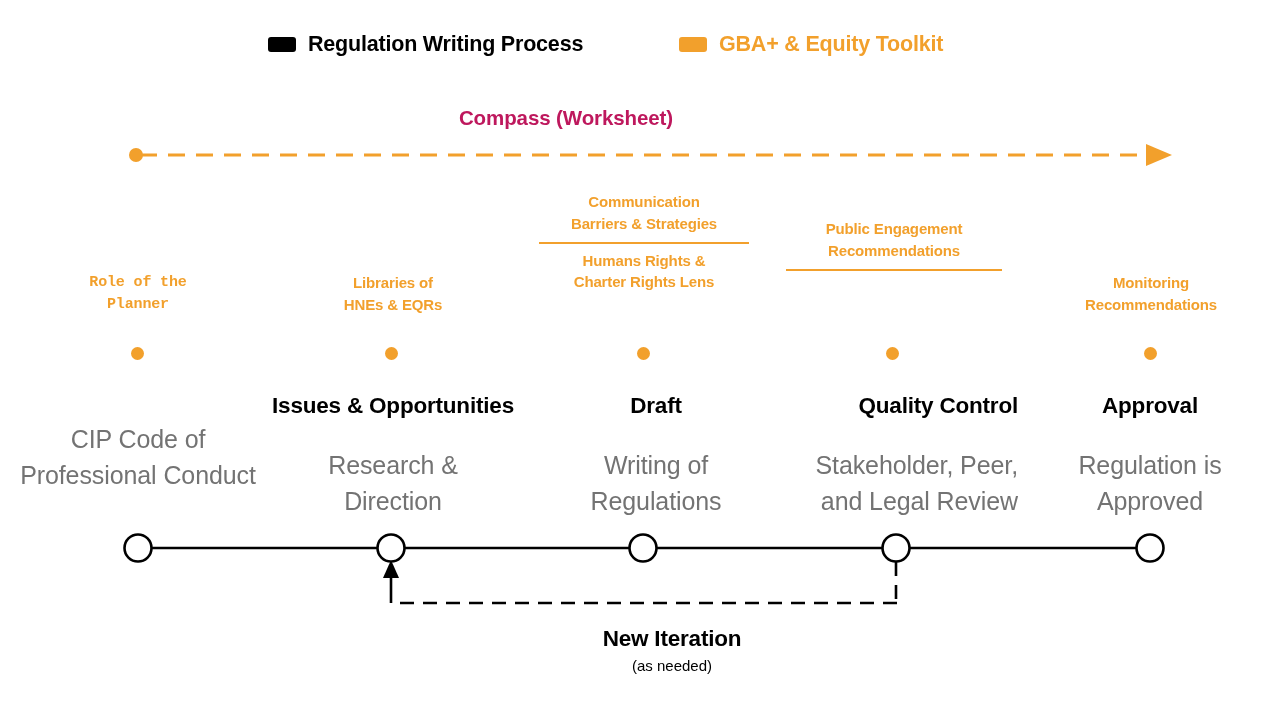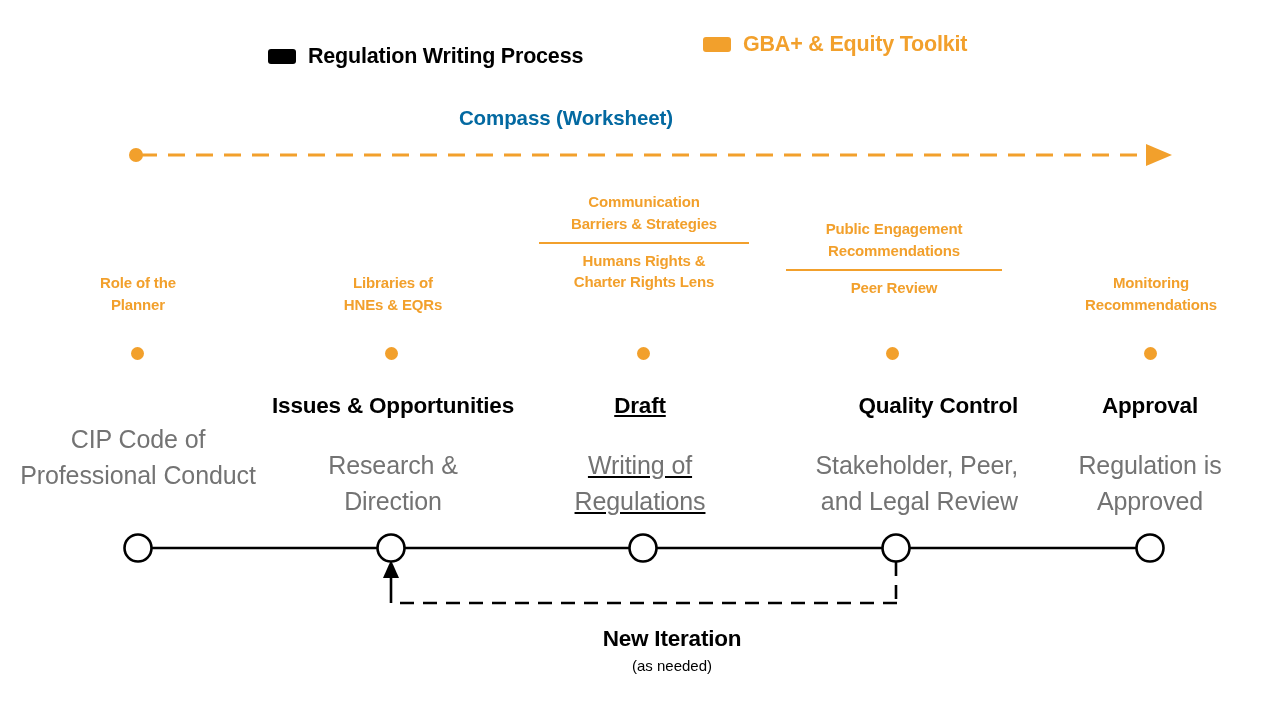--- a/index.html
+++ b/index.html
@@ -30,22 +30,22 @@
     width: 1280px;
     height: 36px;
   }
   .legend-item {
     position: absolute;
     display: flex;
     align-items: center;
     gap: 12px;
     white-space: nowrap;
   }
-  .legend-item.process { left: 268px; top: 12px; }
-  .legend-item.toolkit { left: 695px; top: 0px; padding-left: 8px; }
+  .legend-item.process { left: 268px; top: 0px; }
+  .legend-item.toolkit { left: 671px; top: 0px; padding-left: 8px; }
   .legend-swatch {
     width: 28px;
     height: 15px;
     border-radius: 3px;
     flex: 0 0 auto;
   }
   .legend-swatch.black { background: #000000; }
   .legend-swatch.orange { background: #F2A02C; }
   .legend-label {
     font-size: 21.5px;
@@ -57,21 +57,21 @@
 
   
   .compass-title {
     position: absolute;
     left: 0;
     top: 106px;
     width: 1132px;
     text-align: center;
     font-size: 20.5px;
     font-weight: bold;
-    color: #0369a1;
+    color: #be185d;
     letter-spacing: -0.1px;
   }
   .compass-svg {
     position: absolute;
     left: 120px;
     top: 138px;
     width: 1070px;
     height: 34px;
   }
 
@@ -85,21 +85,21 @@
     line-height: 1.45;
     letter-spacing: -0.15px;
   }
   .tk .tk-line { white-space: nowrap; }
   .tk-rule {
     height: 0;
     border-top: 2px solid #F2A02C;
     margin: 7px auto 6px auto;
   }
 
-  .tk-role      { left: 48px;  top: 272px; width: 180px; }
+  .tk-role      { left: 48px;  top: 272px; width: 180px; font-family: Liberation Mono, monospace; }
   .tk-libs      { left: 300px; top: 272px; width: 186px; }
   .tk-comm      { left: 519px; top: 191px; width: 250px; }
   .tk-public    { left: 771px; top: 218px; width: 246px; }
   .tk-monitor   { left: 1036px; top: 272px; width: 230px; }
 
   .tk-comm .tk-rule   { width: 210px; }
   .tk-public .tk-rule { width: 216px; }
 
   
   .odot {
@@ -205,21 +205,20 @@
     <div class="tk-line">Barriers &amp; Strategies</div>
     <div class="tk-rule"></div>
     <div class="tk-line">Humans Rights &amp;</div>
     <div class="tk-line">Charter Rights Lens</div>
   </div>
 
   <div class="tk tk-public">
     <div class="tk-line">Public Engagement</div>
     <div class="tk-line">Recommendations</div>
     <div class="tk-rule"></div>
-    <div class="tk-line">Peer Review</div>
   </div>
 
   <div class="tk tk-monitor">
     <div class="tk-line">Monitoring</div>
     <div class="tk-line">Recommendations</div>
   </div>
 
   <span class="odot" style="left:131px;"></span>
   <span class="odot" style="left:385px;"></span>
   <span class="odot" style="left:637px;"></span>
@@ -234,21 +233,21 @@
   </div>
 
   <div class="stage-col" style="left:253px; top:393px; width:280px;text-align:center;">
     <div class="stage-title">Issues &amp; Opportunities</div>
     <div class="stage-desc">
       <div class="d-line">Research &amp;</div>
       <div class="d-line">Direction</div>
     </div>
   </div>
 
-  <div class="stage-col" style="left:520px; top:393px; width:240px;text-decoration:underline;">
+  <div class="stage-col" style="left:536px; top:393px; width:240px;">
     <div class="stage-title">Draft</div>
     <div class="stage-desc">
       <div class="d-line">Writing of</div>
       <div class="d-line">Regulations</div>
     </div>
   </div>
 
   <div class="stage-col" style="left:772px; top:393px; width:246px;text-align:right;">
     <div class="stage-title">Quality Control</div>
     <div class="stage-desc">

